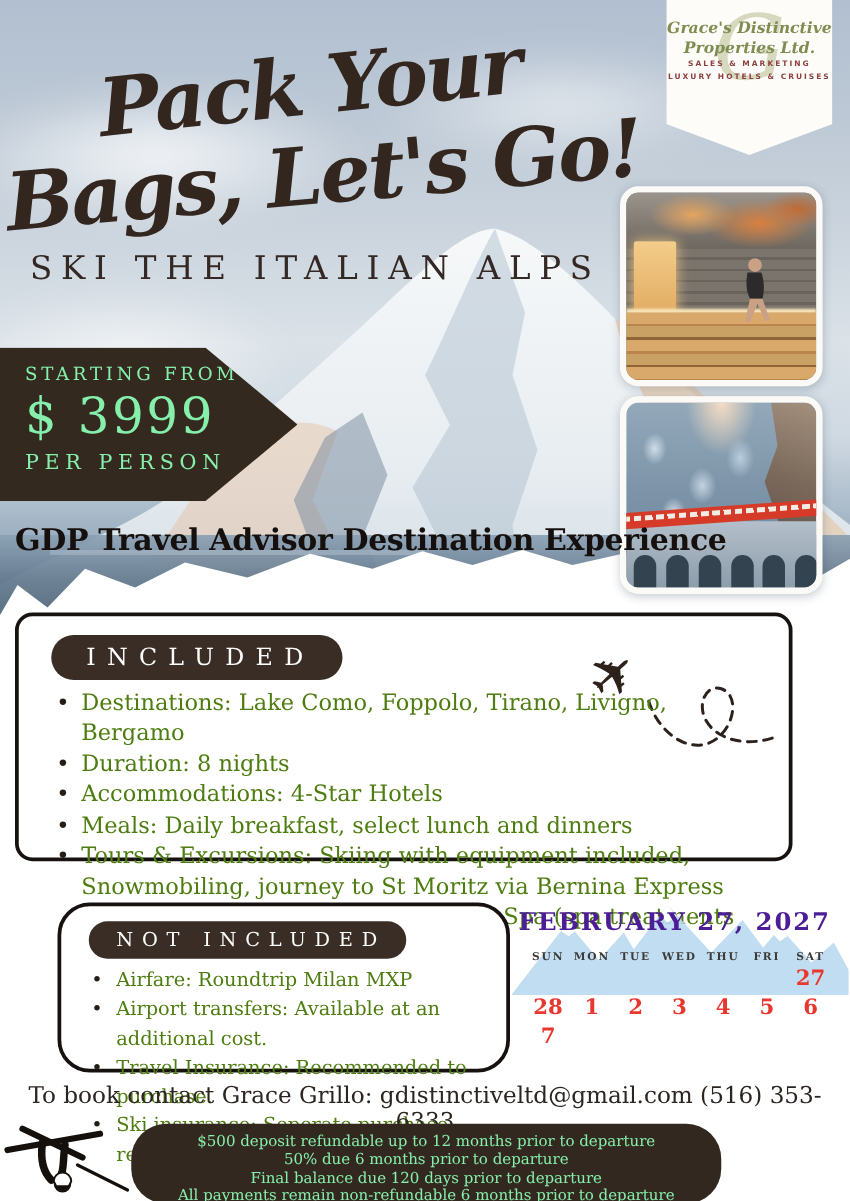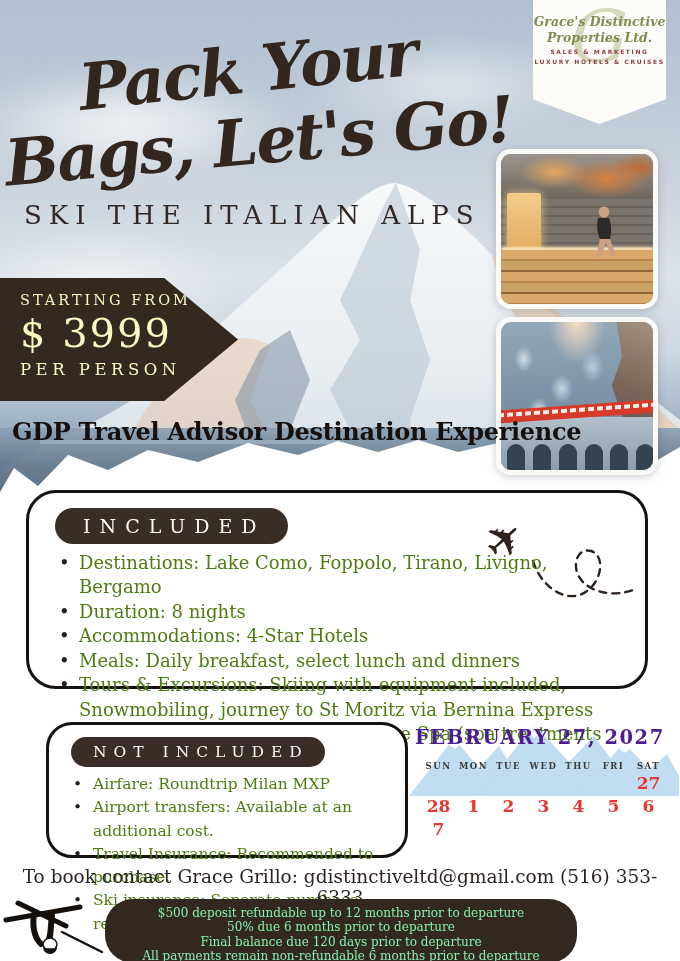--- a/index.html
+++ b/index.html
@@ -24,21 +24,21 @@
 
   
   .headline1{ position:absolute; left:78px; top:26px; width:460px; font-style:italic; font-weight:bold;
               font-size:64px; color:#32261f; transform:rotate(-6deg); letter-spacing:-2px; white-space:nowrap; }
   .headline2{ position:absolute; left:4px; top:102px; width:540px; font-style:italic; font-weight:bold;
               font-size:64px; color:#32261f; transform:rotate(-5deg); letter-spacing:-2px; white-space:nowrap; }
   .subtitle{ position:absolute; left:24px; top:200px; font-size:26px; letter-spacing:7px; color:#332824; white-space:nowrap; }
 
   
   .price-banner{ position:absolute; left:0; top:278px; width:238px; height:123px; background:#33291f;
-                 clip-path:polygon(0 0,69% 0,100% 50%,69% 100%,0 100%); color:#fef9c3; padding:14px 0 0 20px; }
+                 clip-path:polygon(0 0,69% 0,100% 50%,69% 100%,0 100%); color:#86efac; padding:14px 0 0 20px; }
   .price-kicker{ font-size:14.5px; letter-spacing:3px; }
   .price-value{ font-size:40px; letter-spacing:2px; margin-top:2px; }
   .price-unit{ font-size:16.5px; letter-spacing:4.5px; margin-top:4px; }
 
   
   .photo-card{ position:absolute; left:496px; width:162px; border:5px solid #fbfaf7; border-radius:15px;
                overflow:hidden; box-shadow:0 2px 8px rgba(40,60,80,.25); }
   .photo-sauna{ top:149px; height:160px; }
   .photo-train{ top:317px; height:158px; }
   .sauna-inner{ position:relative; width:100%; height:100%; background:#7d756d; }
@@ -71,22 +71,22 @@
   .train-body{ position:absolute; left:-4%; top:56%; width:108%; height:13px; background:#d63a28;
     transform:rotate(-4deg); border-radius:2px; }
   .train-win{ position:absolute; left:2%; top:3px; width:96%; height:4px;
     background:repeating-linear-gradient(90deg,#f2ece4 0 6px,#d63a28 6px 9px); }
 
   
   .gdp-line{ position:absolute; left:12px; top:417px; font-weight:bold; font-size:24px; color:#15100d;
              letter-spacing:-.3px; white-space:nowrap; }
 
   
-  .inc-box{ position:absolute; left:26px; top:490px; width:622px; height:199px; background:#fff;
-            border:3px solid #17120f; border-radius:30px; }
+  .inc-box{ position:absolute; left:12px; top:490px; width:622px; height:199px; background:#fff;
+            border:3px solid #17120f; border-radius:14px; }
   .pill{ display:inline-block; background:#3a2d25; color:#fdfcfa; border-radius:24px; }
   .inc-pill{ margin:15px 0 0 26px; font-size:19px; letter-spacing:9px; padding:7px 22px 7px 28px; }
   .inc-list{ margin:7px 0 0 46px; width:530px; list-style:none; }
   .inc-list li, .ninc-list li{ font-size:18px; color:#4d7c0f; line-height:1.36; padding-left:4px; position:relative; }
   .inc-list li::before, .ninc-list li::before{ content:"•"; position:absolute; left:-16px; color:#241d18; }
   .route-art{ position:absolute; right:8px; top:6px; width:162px; height:112px; }
   .plane-glyph{ position:absolute; left:10px; top:18px; font-family:"DejaVu Sans",sans-serif; font-size:46px;
                 color:#2c211b; transform:rotate(-42deg); line-height:1; }
 
   

